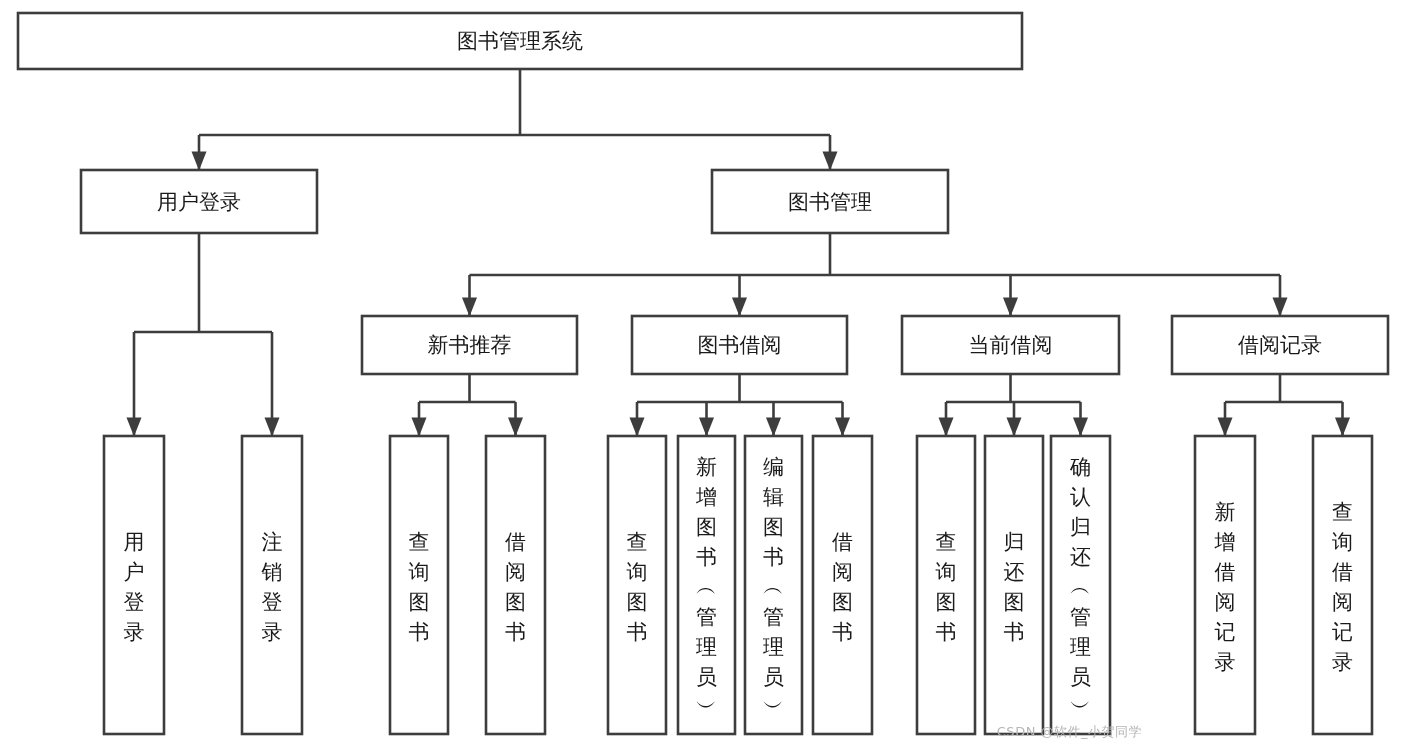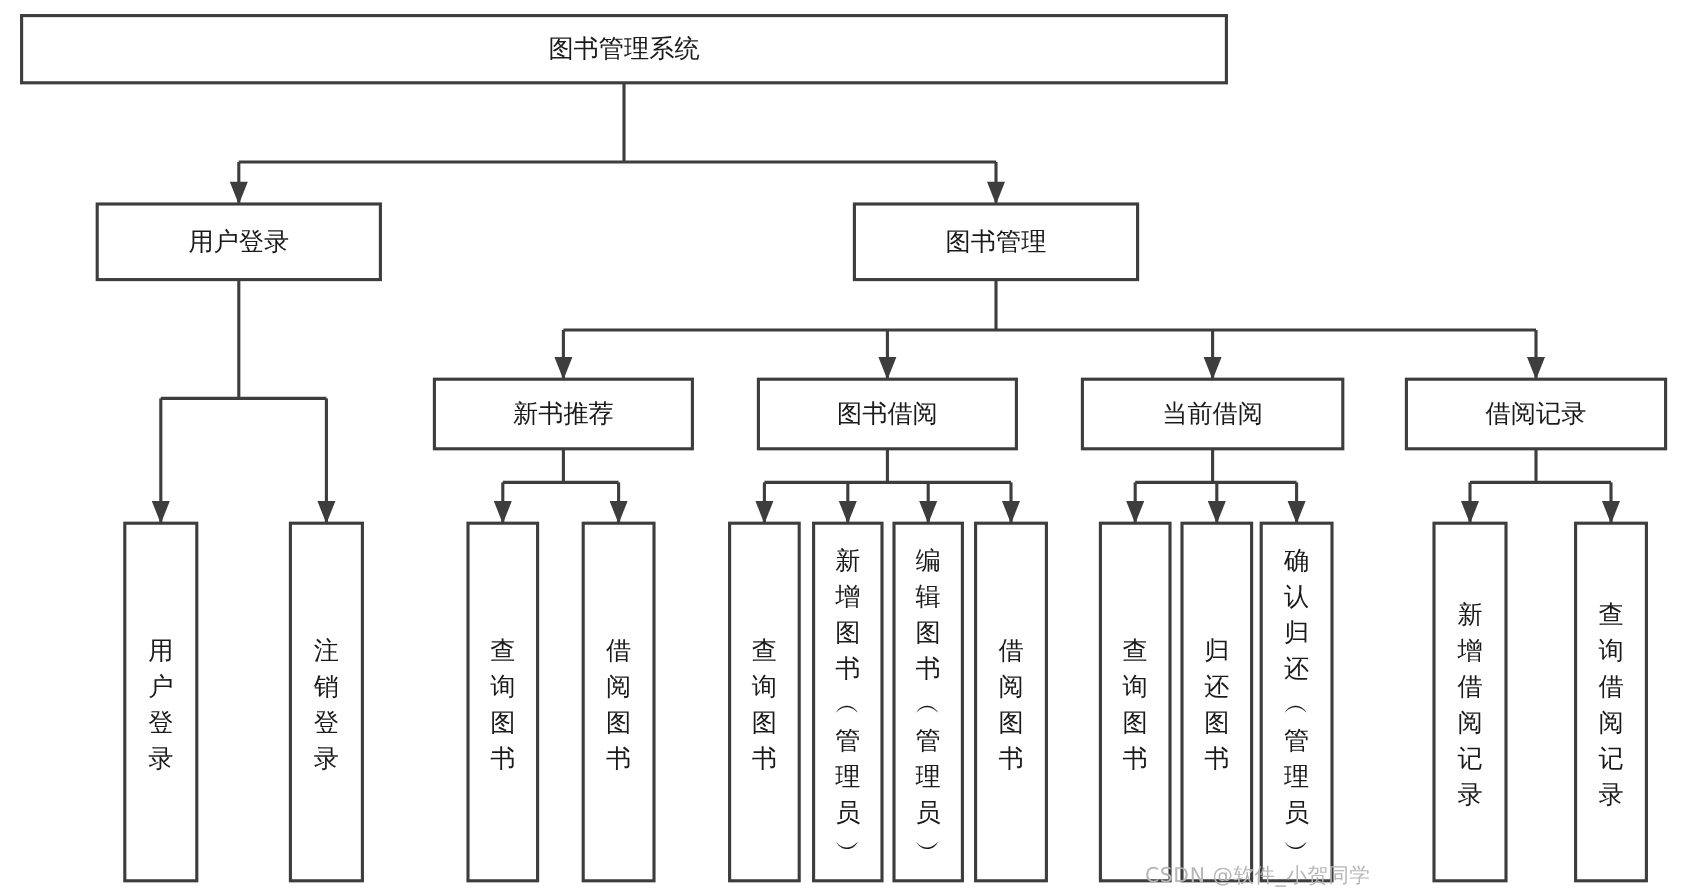--- a/index.html
+++ b/index.html
@@ -54,21 +54,21 @@
     fill: #1a1a1a;
     font-family: "DejaVu Sans", "Liberation Sans", sans-serif;
     font-size: 21px;
     text-anchor: middle;
   }
   .watermark {
     position: absolute;
     right: 16px;
     bottom: 6px;
     font-family: "DejaVu Sans", "Liberation Sans", sans-serif;
-    font-size: 17px;
+    font-size: 13px;
     color: #b6b6b6;
     letter-spacing: 0.5px;
     white-space: nowrap;
     pointer-events: none;
   }
 </style>
 </head>
 <body>
 
 <div id="diagram-root">

